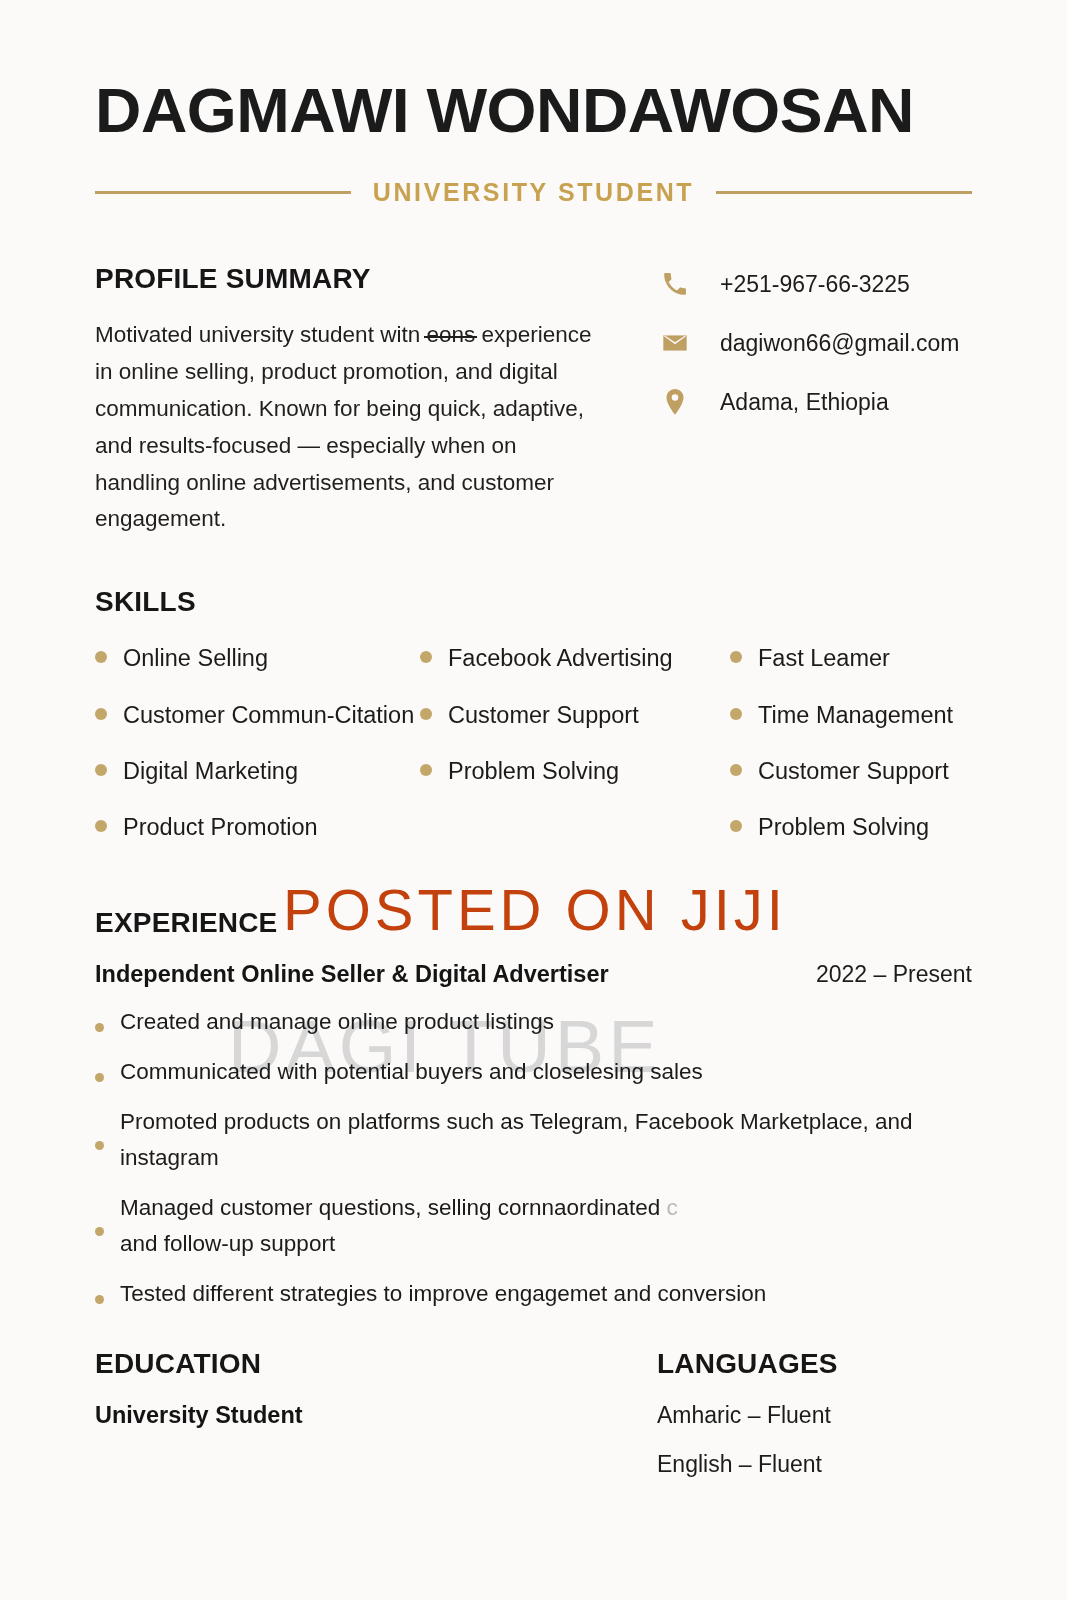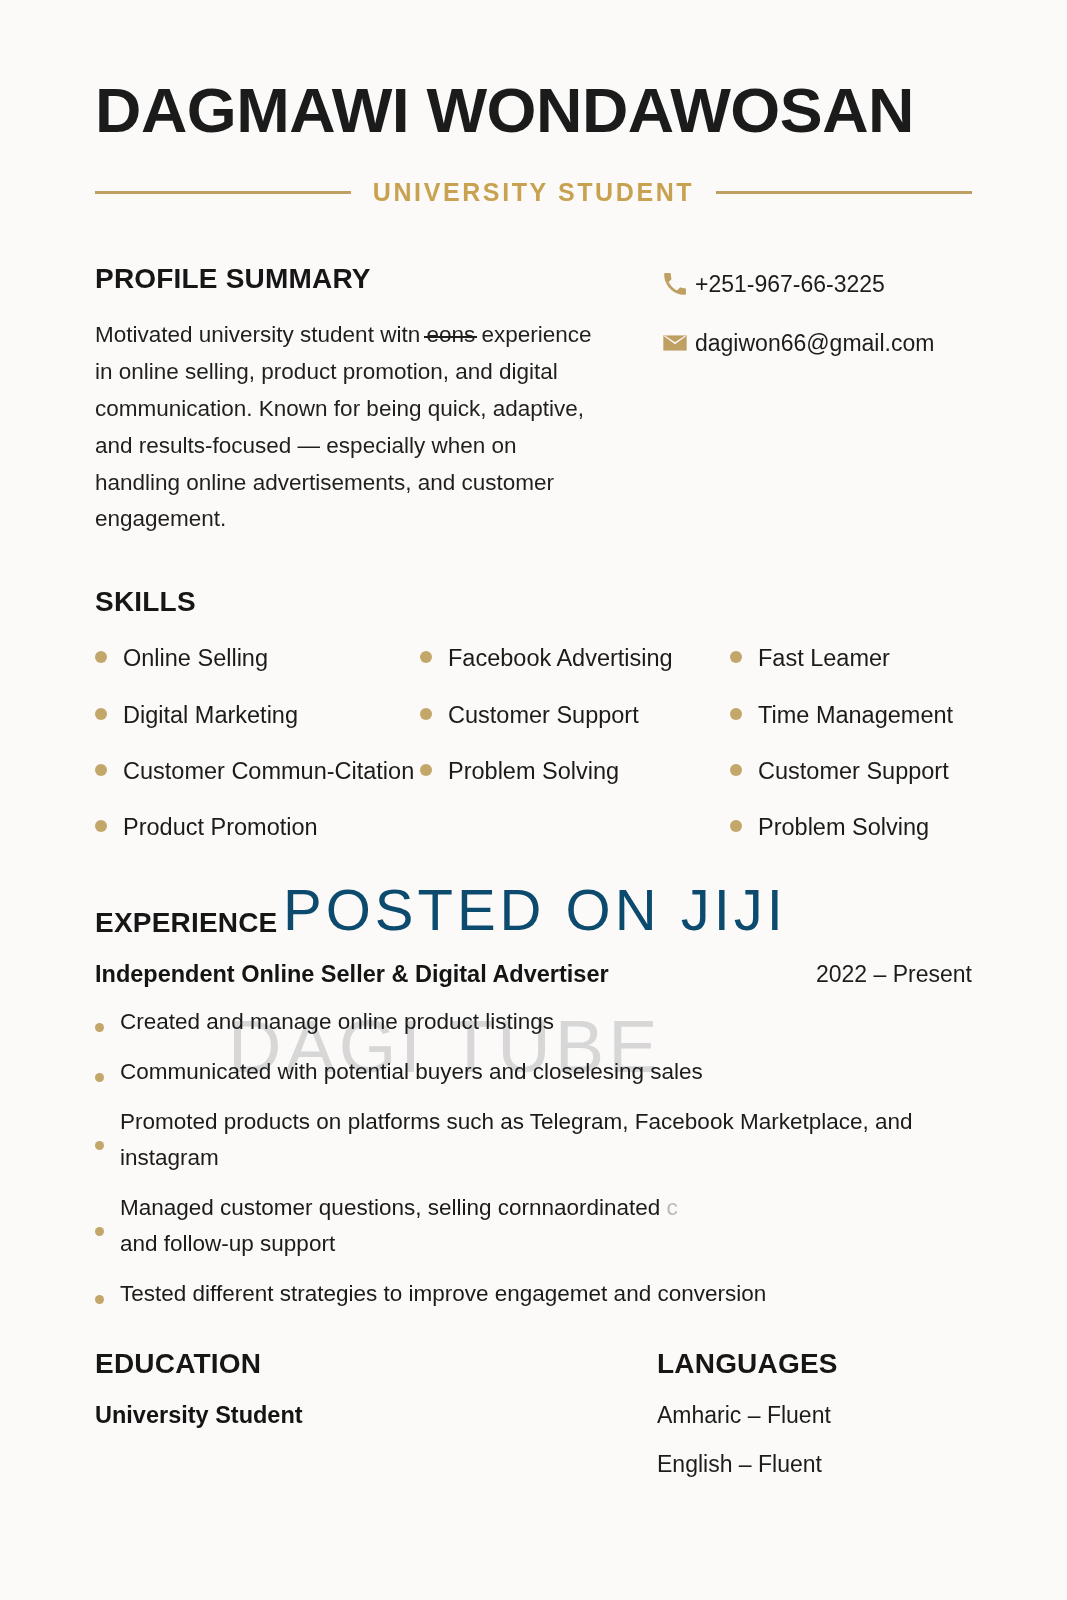--- a/index.html
+++ b/index.html
@@ -95,21 +95,21 @@
     left: -2px;
     right: -2px;
     top: 52%;
     height: 2px;
     background: #1f1f1f;
   }
 
   .contact-item {
     display: flex;
     align-items: center;
-    gap: 5px;
+    gap: 30px;
     margin-bottom: 29px;
   }
   .contact-ico {
     width: 30px;
     height: 30px;
     flex: 0 0 30px;
     display: flex;
     align-items: center;
     justify-content: center;
   }
@@ -207,21 +207,21 @@
   .lang-item {
     font-size: 23px;
     color: #1c1c1c;
     margin-top: 22px;
   }
 
   
   .wm {
     position: absolute;
     z-index: 1;
-    color: #0c4a6e;
+    color: #c2410c;
     font-weight: 400;
     white-space: nowrap;
     pointer-events: none;
     user-select: none;
     font-family: "Liberation Sans", sans-serif;
   }
   .wm-jiji {
     left: 283px;
     top: 876px;
     font-size: 58px;
@@ -274,40 +274,48 @@
         <div class="contact-item">
           <span class="contact-ico">
             <svg width="28" height="28" viewBox="0 0 24 24">
                 <path fill="#c0a062" d="M2 5.5h20v13H2z"></path>
                 <path fill="#fbfaf8" d="M2.6 6.2 12 13l9.4-6.8-.6-.7L12 11.3 3.2 5.5z"></path>
               </svg>
           </span>
           <span class="contact-text">dagiwon66@gmail.com</span>
         </div>
 
+        <div class="contact-item">
+          <span class="contact-ico">
+            <svg width="24" height="28" viewBox="0 0 24 28">
+                <path fill="#c0a062" d="M12 1C7.3 1 3.5 4.8 3.5 9.5c0 6.4 7.6 16.1 7.9 16.5.3.4.9.4 1.2 0 .3-.4 7.9-10.1 7.9-16.5C20.5 4.8 16.7 1 12 1zm0 11.8a3.3 3.3 0 1 1 0-6.6 3.3 3.3 0 0 1 0 6.6z"></path>
+              </svg>
+          </span>
+          <span class="contact-text">Adama, Ethiopia</span>
+        </div>
 
       </div>
     </div>
 
     <div class="skills-block">
       <h2 class="section">SKILLS</h2>
       <div class="skills-grid">
 
         <div class="skills-col c1">
           <div class="skill">
             <span class="dot"></span>
             <span class="skill-label">Online Selling</span>
           </div>
           <div class="skill">
             <span class="dot"></span>
+            <span class="skill-label">Customer Commun-Citation</span>
+          </div>
+          <div class="skill">
+            <span class="dot"></span>
             <span class="skill-label">Digital Marketing</span>
-          </div>
-          <div class="skill">
-            <span class="dot"></span>
-            <span class="skill-label">Customer Commun-Citation</span>
           </div>
           <div class="skill">
             <span class="dot"></span>
             <span class="skill-label">Product Promotion</span>
           </div>
         </div>
 
         <div class="skills-col c2">
           <div class="skill">
             <span class="dot"></span>

